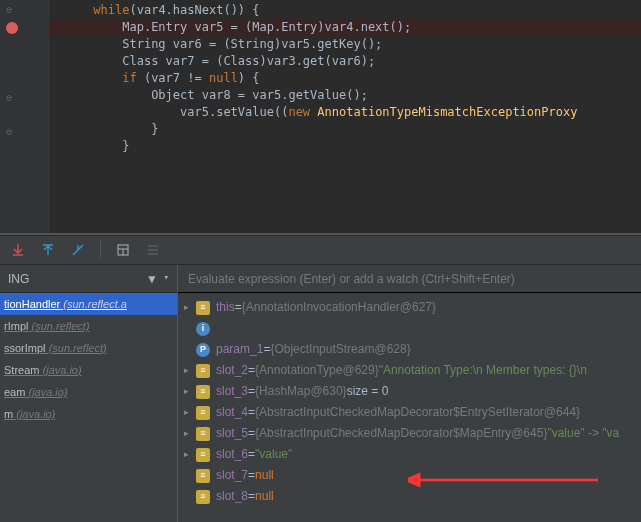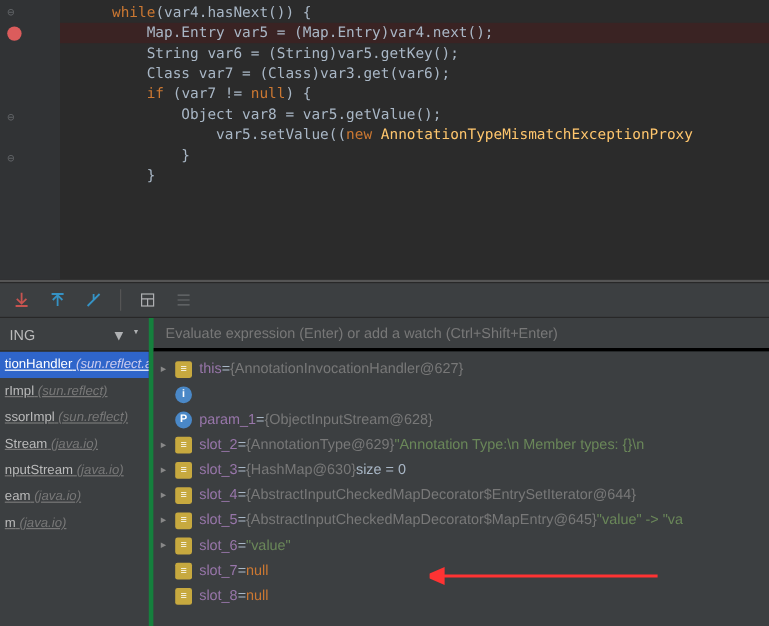--- a/index.html
+++ b/index.html
@@ -14,32 +14,32 @@
 .breakpoint-line { background: #3a2323; }
 .kw { color: #cc7832; }
 .err-type { color: #ffc66d; }
 
 .divider { height: 2px; background: #555555; }
 .toolbar { height: 30px; background: #3c3f41; border-top: 1px solid #282828; border-bottom: 1px solid #282828; display: flex; align-items: center; padding-left: 10px; gap: 14px; }
 .tb-icon { width: 16px; height: 16px; display: flex; align-items: center; justify-content: center; }
 .tb-sep { width: 1px; height: 18px; background: #555; }
 
 .panels { display: flex; height: 257px; background: #3c3f41; }
-.frames-panel { width: 128px; border-right: 4px solid #15803d; display: flex; flex-direction: column; }
+.frames-panel { width: 178px; border-right: 1px solid #15803d; display: flex; flex-direction: column; }
 .frames-header { height: 28px; display: flex; align-items: center; padding: 0 8px; color: #bbbbbb; border-bottom: 1px solid #282828; justify-content: space-between; }
 .frames-header-title { font-family: sans-serif; font-size: 12px; }
 .frames-icons { display: flex; gap: 8px; }
 .frames-list { flex: 1; overflow: hidden; }
 .frame-item { height: 22px; line-height: 22px; padding-left: 4px; white-space: nowrap; overflow: hidden; font-family: sans-serif; font-size: 11px; color: #787878; font-style: italic; text-decoration: underline; }
 .frame-item.selected { background: #2f65ca; color: #fff; }
 .frame-pkg { color: #787878; }
 .frame-item.selected .frame-pkg { color: #cce; }
 
 .vars-panel { flex: 1; display: flex; flex-direction: column; }
-.watch-input { height: 28px; border-bottom: 3px solid #000000; display: flex; align-items: center; padding-left: 10px; color: #787878; font-family: sans-serif; font-size: 12px; }
+.watch-input { height: 28px; border-bottom: 1px solid #000000; display: flex; align-items: center; padding-left: 10px; color: #787878; font-family: sans-serif; font-size: 12px; }
 .vars-list { flex: 1; overflow: hidden; background: #3c3f41; padding-top: 4px; position: relative; }
 .var-row { height: 21px; line-height: 21px; display: flex; align-items: center; padding-left: 6px; font-family: sans-serif; font-size: 12px; white-space: nowrap; }
 .expand-arrow { width: 12px; color: #888; font-size: 9px; display: inline-block; }
 .var-icon { width: 14px; height: 14px; border-radius: 2px; margin-right: 6px; display: inline-flex; align-items: center; justify-content: center; font-size: 9px; font-weight: bold; color: #fff; flex-shrink: 0; }
 .icon-f { background: #c7a93f; }
 .icon-p { background: #4a88c7; border-radius: 50%; }
 .icon-i { background: #4a88c7; border-radius: 50%; }
 .var-name { color: #9876aa; }
 .var-eq { color: #a9b7c6; }
 .var-val { color: #787878; }
@@ -112,21 +112,20 @@
       <div class="frames-icons">
         <span style="color:#afb1b3">▼</span>
         <span style="color:#afb1b3;font-size:9px">▾</span>
       </div>
     </div>
     <div class="frames-list" id="frames-list">
         <div class="frame-item selected"><span style="font-style:normal;color:#fff">tionHandler</span> <span class="frame-pkg">(sun.reflect.a</span></div>
         <div class="frame-item"><span style="font-style:normal;color:#bbb">rImpl</span> <span class="frame-pkg">(sun.reflect)</span></div>
         <div class="frame-item"><span style="font-style:normal;color:#bbb">ssorImpl</span> <span class="frame-pkg">(sun.reflect)</span></div>
         <div class="frame-item"><span style="font-style:normal;color:#bbb">Stream</span> <span class="frame-pkg">(java.io)</span></div>
-        <div class="frame-item"><span style="font-style:normal;color:#bbb">nputStream</span> <span class="frame-pkg">(java.io)</span></div>
         <div class="frame-item"><span style="font-style:normal;color:#bbb">eam</span> <span class="frame-pkg">(java.io)</span></div>
         <div class="frame-item"><span style="font-style:normal;color:#bbb">m</span> <span class="frame-pkg">(java.io)</span></div>
       </div>
   </div>
   <div class="vars-panel">
     <div class="watch-input">Evaluate expression (Enter) or add a watch (Ctrl+Shift+Enter)</div>
     <div class="vars-list" id="vars-list">
       <div class="var-row">
           <span class="expand-arrow">▸</span>
           <span class="var-icon icon-f">≡</span>

